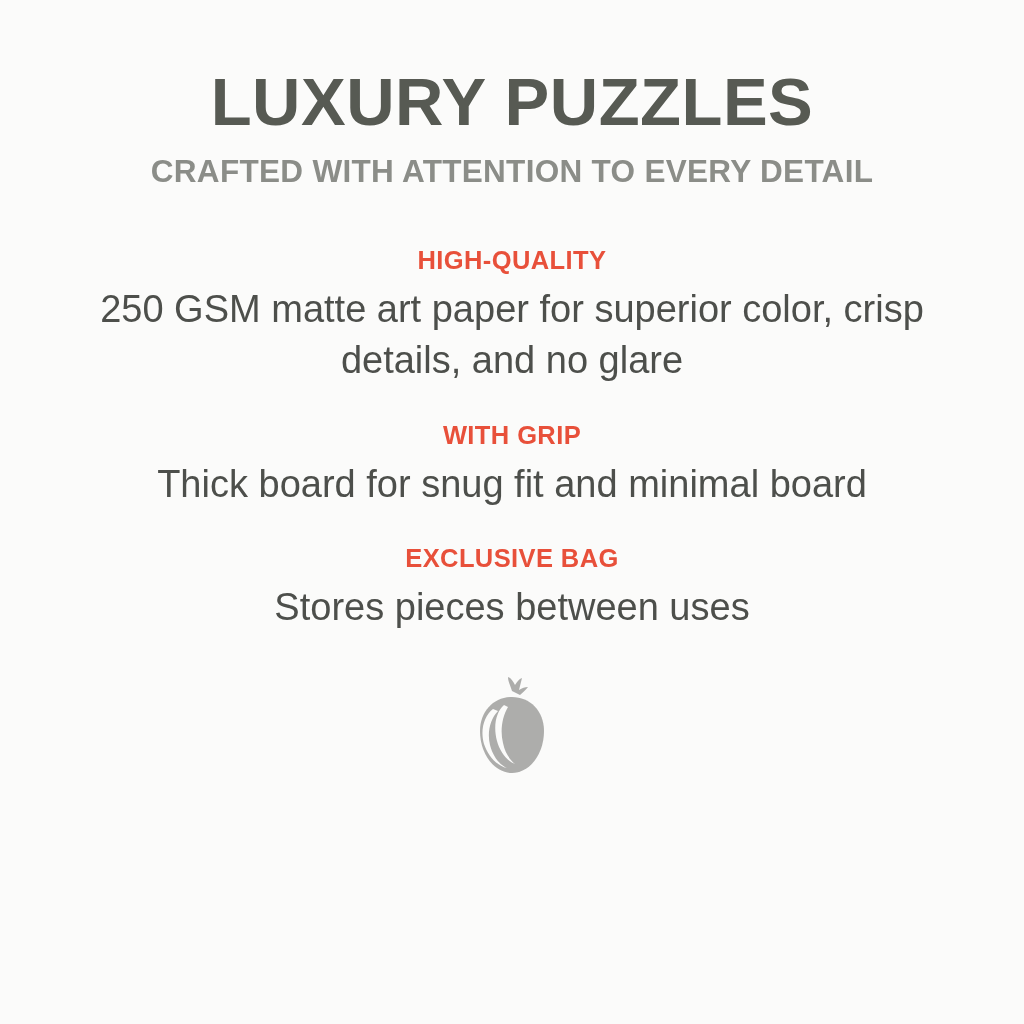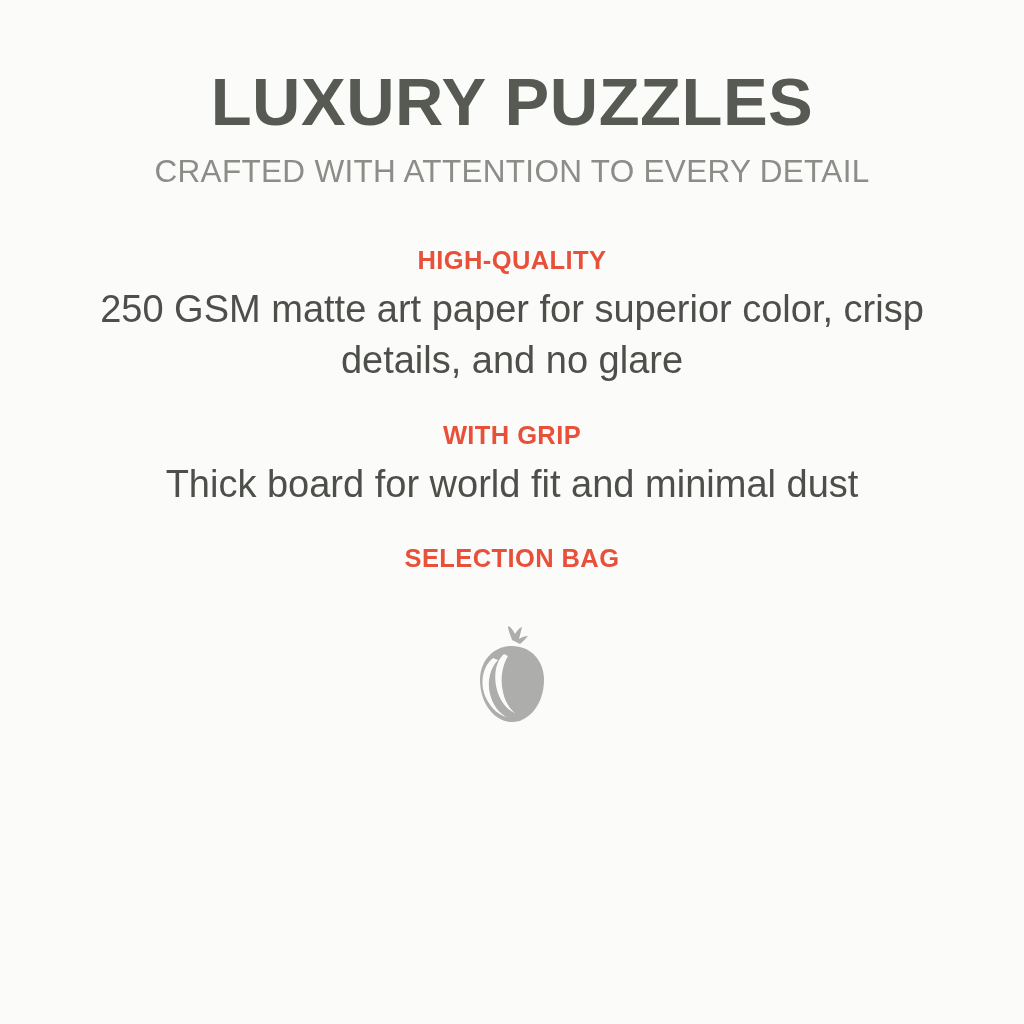--- a/index.html
+++ b/index.html
@@ -32,21 +32,21 @@
     font-weight: bold;
     letter-spacing: 0.5px;
     color: #575a53;
     text-align: center;
     white-space: nowrap;
   }
 
   .subhead {
     margin-top: 18px;
     font-size: 31.5px;
-    font-weight: normal;
+    font-weight: bold;
     letter-spacing: 0.3px;
     color: #8b8d88;
     text-align: center;
     white-space: nowrap;
   }
 
   .features {
     margin-top: 56px;
     width: 100%;
     display: flex;
@@ -102,25 +102,26 @@
 
   <div class="features">
 
     <div class="feature">
       <div class="feature-title">HIGH-QUALITY</div>
       <div class="feature-desc">250 GSM matte art paper for superior color, crisp details, and no glare</div>
     </div>
 
     <div class="feature">
       <div class="feature-title">WITH GRIP</div>
-      <div class="feature-desc">Thick board for world fit and minimal dust</div>
+      <div class="feature-desc">Thick board for snug fit and minimal board</div>
     </div>
 
     <div class="feature">
-      <div class="feature-title">SELECTION BAG</div>
+      <div class="feature-title">EXCLUSIVE BAG</div>
+      <div class="feature-desc">Stores pieces between uses</div>
     </div>
 
 
   </div>
 
   <div class="logo-wrap">
     <svg width="100" height="110" viewBox="0 0 100 110">
       <g fill="#adadab">
         <path d="M50 10 l4 9 7 -7 1 10 9 -4 -4 9 10 1 -7 7 9 4 -9 4 -10 1 -9 -4 -1 10 -7 -7 -4 9 -4 -9 -7 7 -1 -10 -9 4 4 -9 -10 -1 7 -7 -9 -4 9 -4 10 -1 1 -10 7 7z" opacity="0"></path>
         <path d="M50 18 c-2 -6 -4 -10 -4 -14 3 1 5 4 7 8 2 -3 4 -6 7 -7 -1 4 -2 8 -3 12 3 -2 6 -3 9 -3 -2 3 -5 5 -8 8 z"></path>

